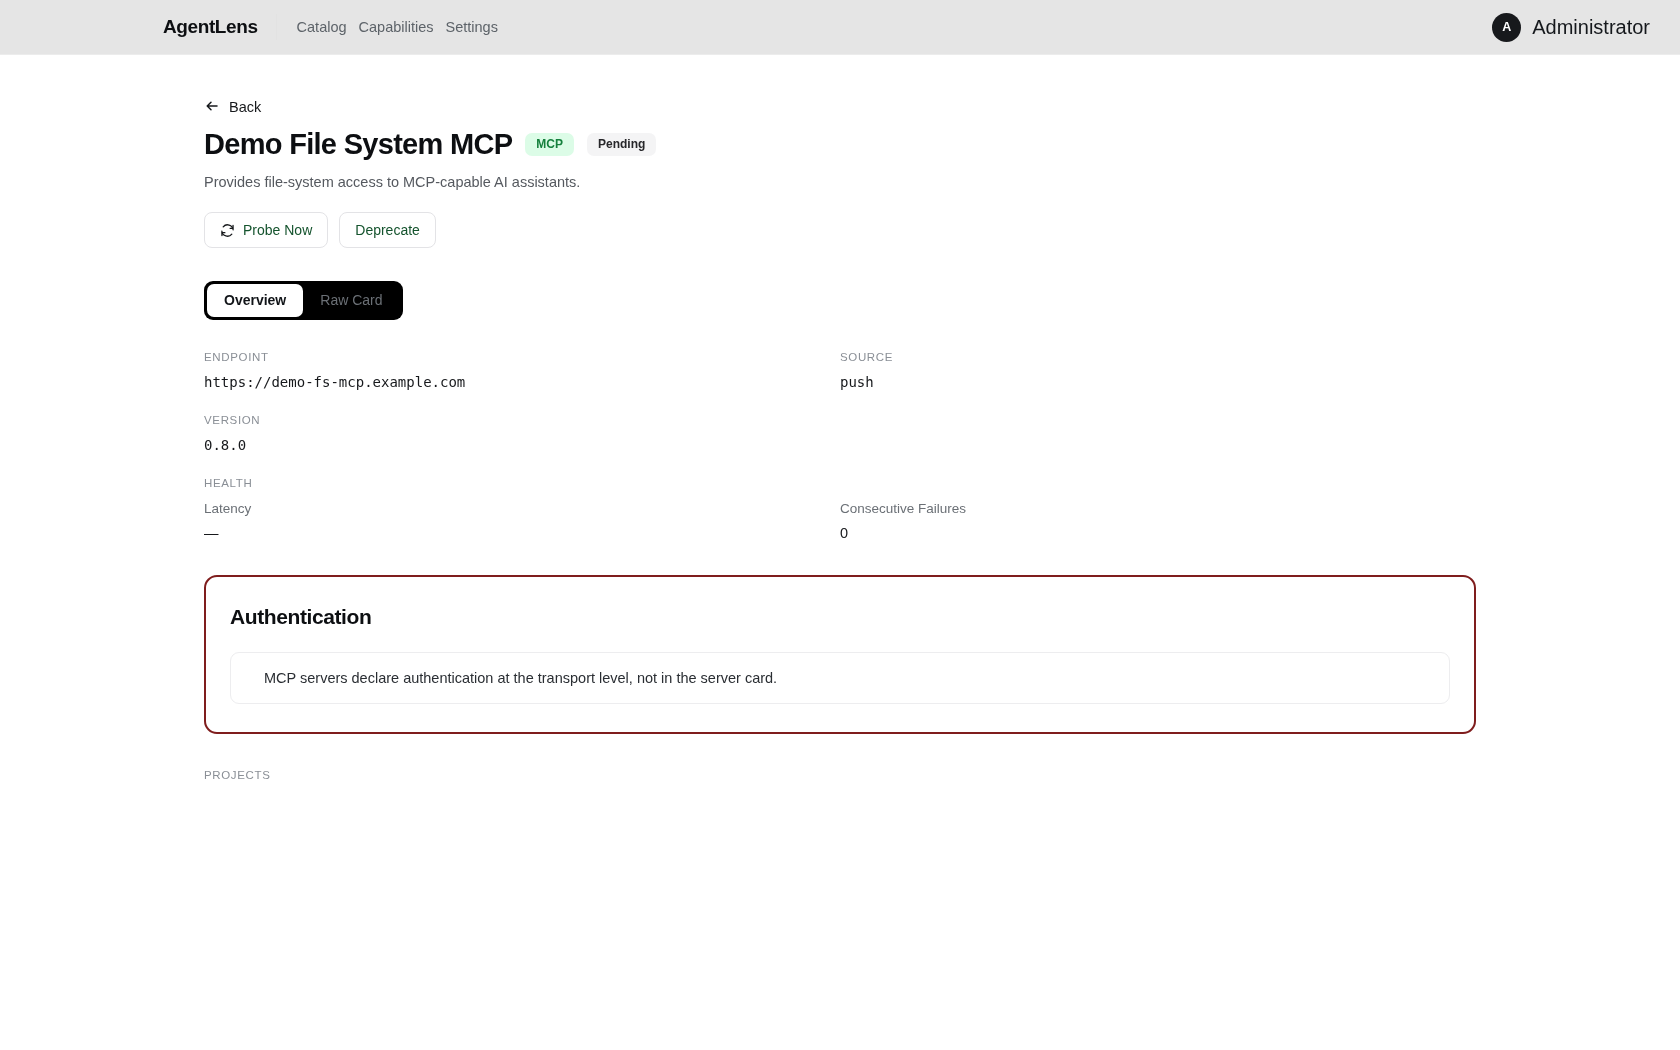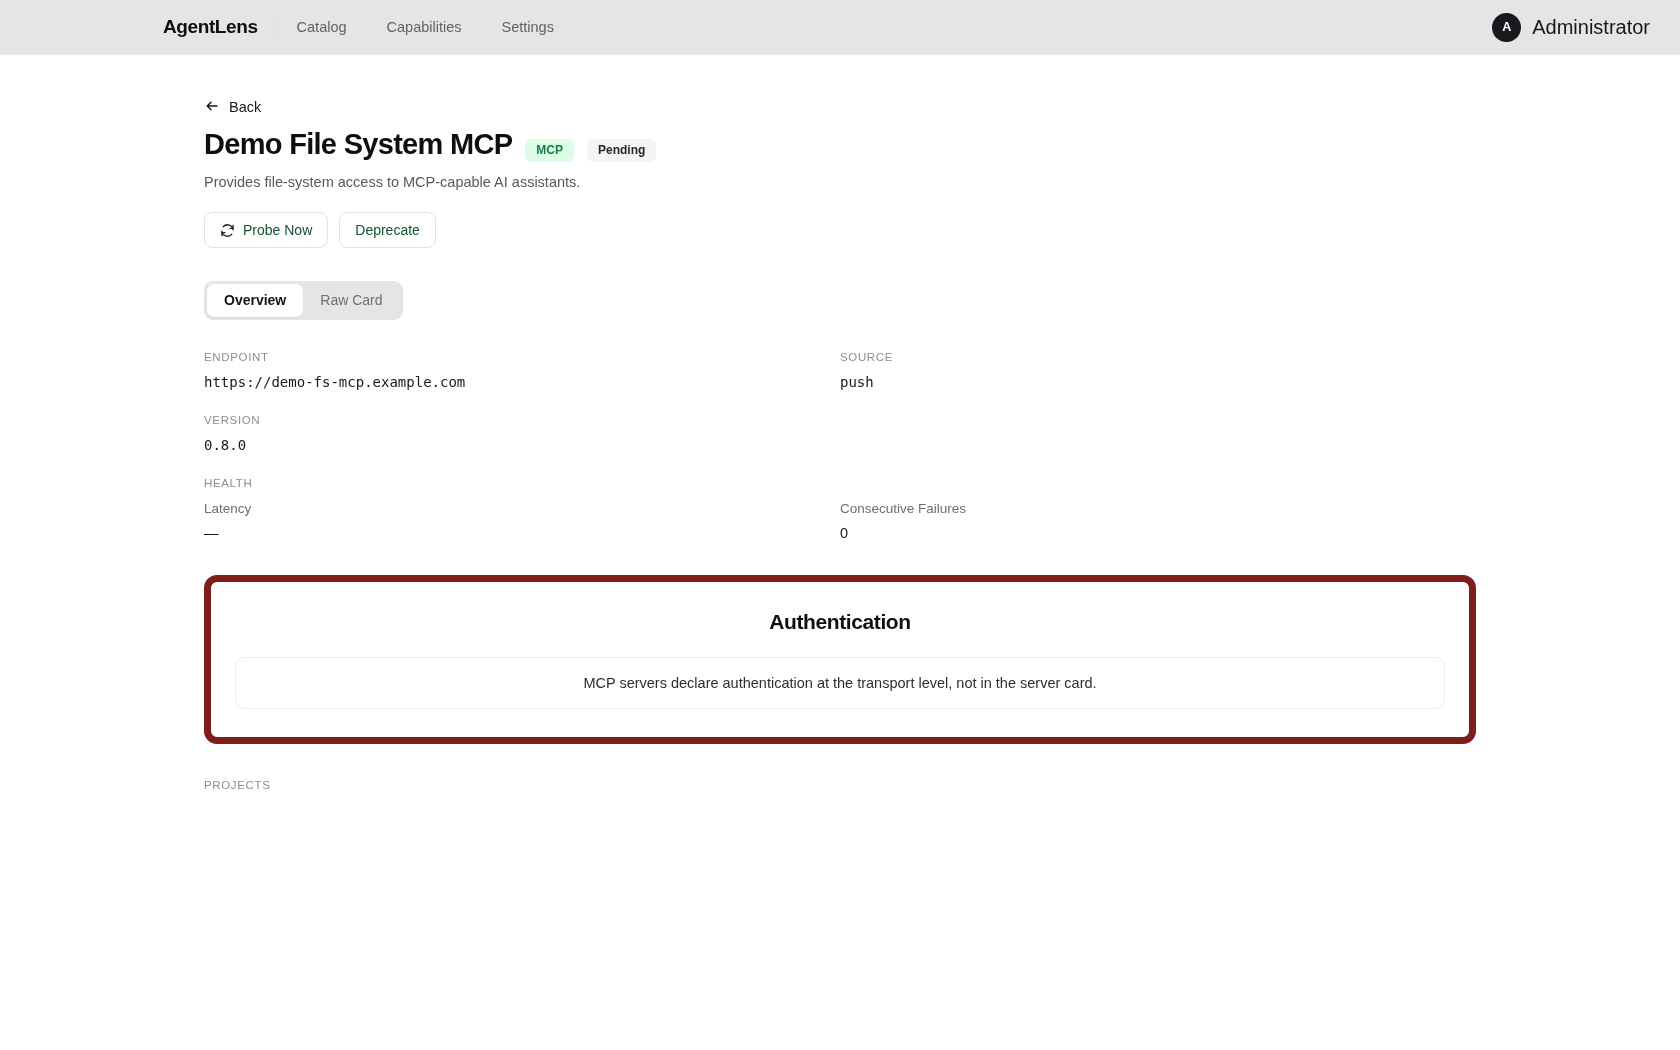--- a/index.html
+++ b/index.html
@@ -24,21 +24,21 @@
   }
   .brand {
     font-size: 19px;
     font-weight: 700;
     letter-spacing: -0.4px;
     color: #0d0f12;
     padding-right: 18px;
     border-right: 1px solid #e2e2e2;
     line-height: 26px;
   }
-  .navlinks { display: flex; align-items: center; gap: 40px; margin-left: 20px; }
+  .navlinks { display: flex; align-items: center; gap: 12px; margin-left: 20px; }
   .navlink {
     font-size: 14.5px;
     color: #5d6369;
     cursor: pointer;
     line-height: 20px;
   }
   .nav-spacer { flex: 1 1 auto; }
   .userbox { display: flex; align-items: center; gap: 11px; }
   .avatar {
     width: 29px; height: 29px; border-radius: 50%;
@@ -51,21 +51,21 @@
   
   .main { padding: 43px 0 0 204px; }
 
   .back {
     display: inline-flex; align-items: center; gap: 9px;
     font-size: 14.5px; color: #17191c; cursor: pointer;
     margin-bottom: 10px;
   }
   .back .arrow { font-size: 15px; line-height: 1; display:inline-block; transform: translateY(0px);}
 
-  .title-row { display: flex; align-items: flex-end; gap: 13px; margin-bottom: 10px; }
+  .title-row { display: flex; align-items: center; gap: 13px; margin-bottom: 10px; }
   .title {
     font-size: 29px; font-weight: 700; letter-spacing: -0.7px;
     color: #0d0f12; line-height: 36px;
   }
   .badge {
     font-size: 12px; font-weight: 600;
     padding: 4px 11px 5px; border-radius: 7px;
     line-height: 14px; white-space: nowrap;
   }
   .badge-kind { background: #dcfce7; color: #15803d; }
@@ -87,21 +87,21 @@
     font-weight: 500;
     padding: 8px 15px;
     cursor: pointer;
     line-height: 18px;
   }
   .refresh-ico { display: inline-flex; width: 15px; height: 15px; }
 
   
   .tabs {
     display: inline-flex;
-    background: #e5e5e5;
+    background: #000000;
     border-radius: 9px;
     padding: 3px;
     margin-bottom: 30px;
   }
   .tab {
     font-size: 14px; font-weight: 500;
     padding: 7px 17px;
     border-radius: 7px;
     color: #6b7076;
     cursor: pointer;
@@ -144,25 +144,24 @@
     width: 1272px;
     display: grid; grid-template-columns: 1fr 1fr;
   }
   .health-key { font-size: 13.5px; color: #6b7076; margin-bottom: 5px; line-height: 18px; }
   .health-val { font-size: 14.5px; color: #17191c; line-height: 20px; }
 
   
   .card {
     width: 1272px;
     margin-top: 32px;
-    border: 7px solid #7f1d1d;
+    border: 2px solid #7f1d1d;
     border-radius: 13px;
     background: #fff;
     padding: 26px 24px 28px;
-    text-align: center;
   }
   .card-title {
     font-size: 21px; font-weight: 700; letter-spacing: -0.4px;
     color: #0d0f12; margin-bottom: 22px; line-height: 27px;
   }
   .card-note {
     border: 1px solid #ededef;
     border-radius: 9px;
     padding: 15px 33px;
     font-size: 14.5px;

